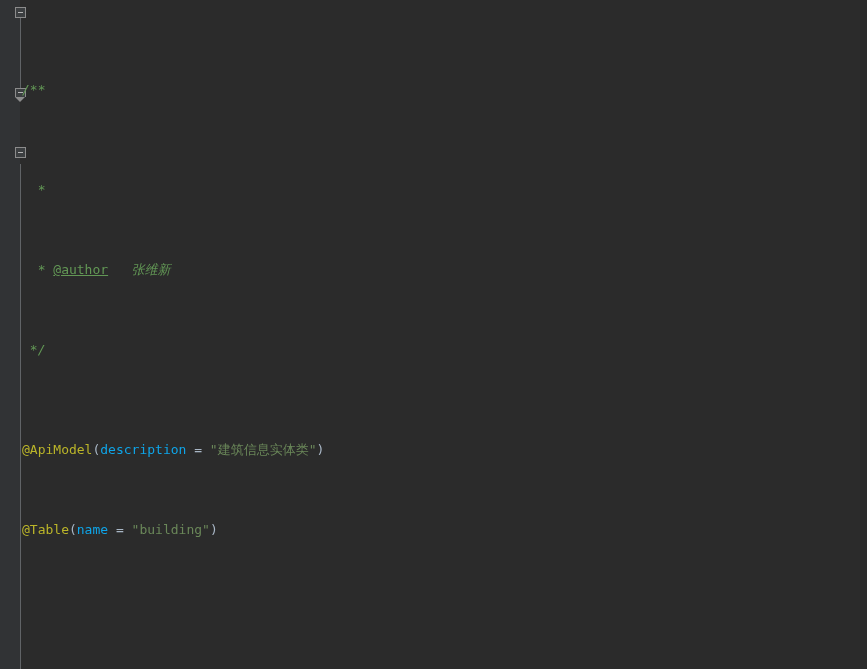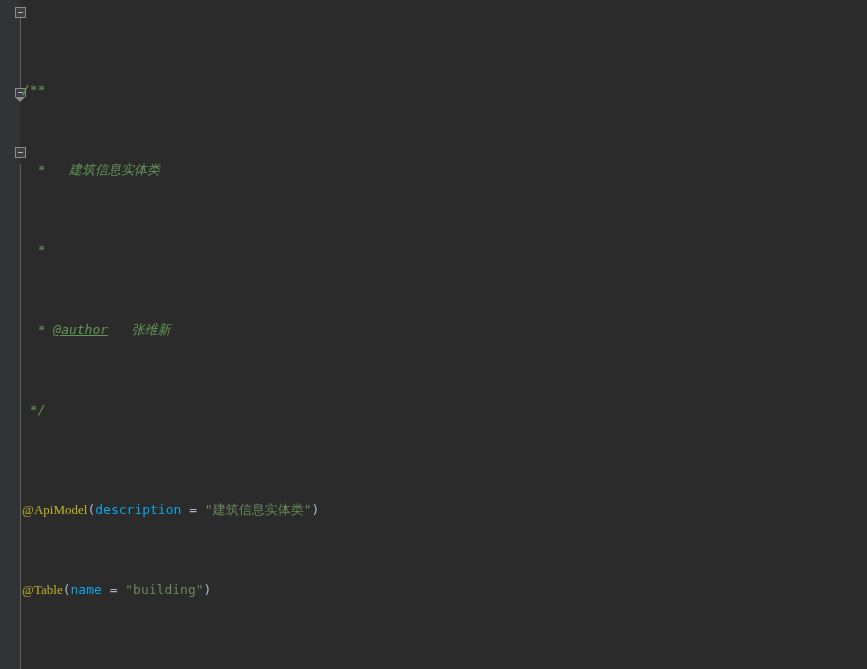--- a/index.html
+++ b/index.html
@@ -99,22 +99,22 @@
     white-space: pre;
     color: #a9b7c6;
   }
   .line {
     height: 20px;
     white-space: pre;
   }
 
   
   .cmt      { color: #629755; font-style: italic; }
-  .cmt-tag  { color: #629755; font-style: italic; text-decoration: underline; }
-  .anno     { color: #bbb529; font-family: Liberation Serif, serif; }
+  .cmt-tag  { color: #629755; text-decoration: underline; }
+  .anno     { color: #bbb529; }
   .param    { color: #0ea5e9; }
   .str      { color: #6a8759; }
   .plain    { color: #a9b7c6; }
 </style>
 </head>
 <body>
 
 <div id="editor">
 
   <div class="gutter"></div>
@@ -125,21 +125,20 @@
 
   <div class="fold-marker" style="top:7px;"></div>
   <div class="fold-end" style="top:88px;"></div>
   <div class="fold-marker" style="top:147px;"></div>
 
   <div class="code">
 
     
     <div class="line"><span class="cmt">/**</span></div>
 
-    <div class="line"><span class="cmt">  </span><span class="cmt">*</span><span class="cmt">   </span><span class="cmt">建筑信息实体类</span></div>
 
     <div class="line"><span class="cmt">  </span><span class="cmt">*</span></div>
 
     <div class="line"><span class="cmt">  </span><span class="cmt">*</span><span class="cmt"> </span><span class="cmt-tag">@author</span><span class="cmt">   </span><span class="cmt">张维新</span></div>
 
     <div class="line"><span class="cmt"> </span><span class="cmt">*/</span></div>
 
     
     <div class="line"><span class="anno">@ApiModel</span><span class="plain">(</span><span class="param">description</span><span class="plain"> = </span><span class="str">"建筑信息实体类"</span><span class="plain">)</span></div>
 

